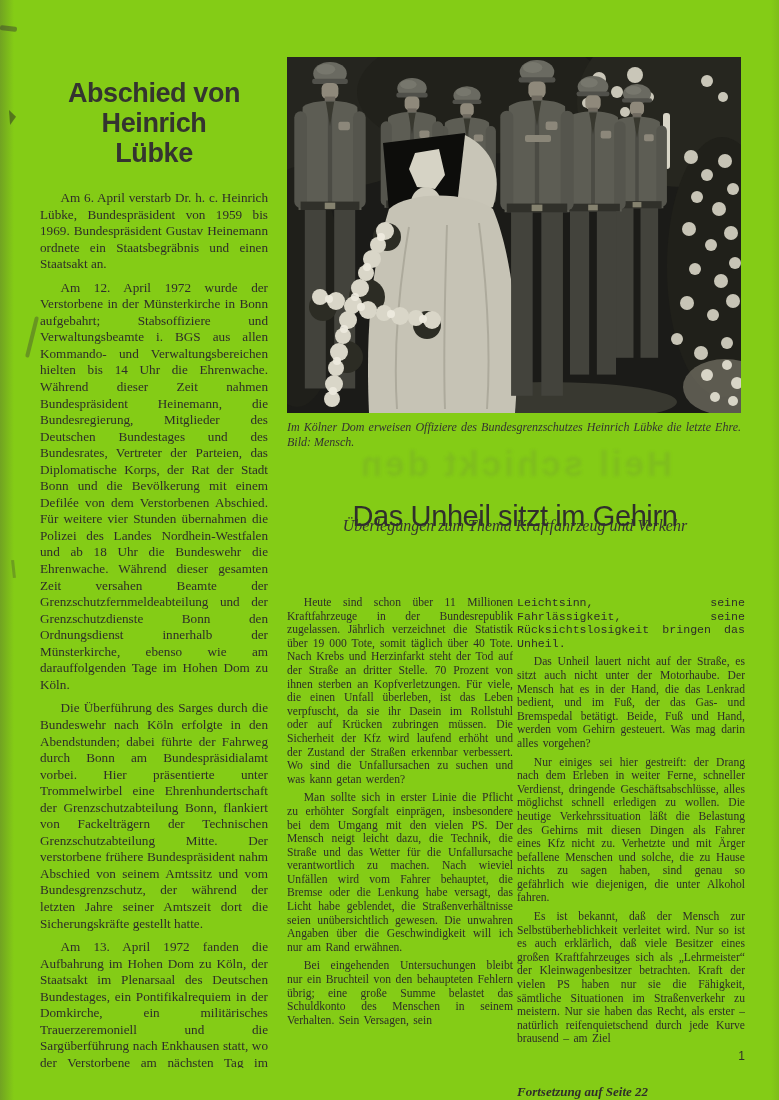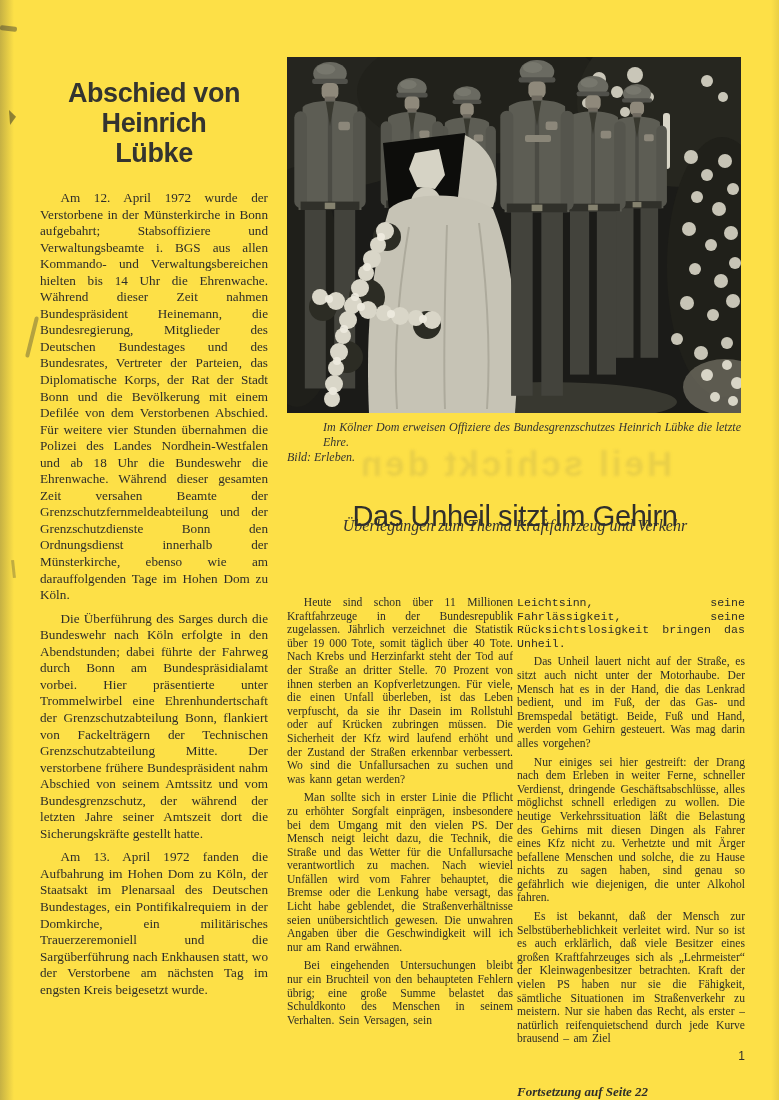--- a/index.html
+++ b/index.html
@@ -1,18 +1,18 @@
 <!DOCTYPE html>
 <html lang="de"><head>
 <meta charset="utf-8">
 <style>
   html,body{margin:0;padding:0;background:#888;}
   .page{
     position:relative;width:779px;height:1100px;margin:0 auto;
-    background:#fde047;overflow:hidden;
+    background:#84cc16;overflow:hidden;
     font-family:"Liberation Serif","DejaVu Serif",serif;color:#2f2e2a;
   }
   
   .edge-shadow{position:absolute;left:0;top:0;width:14px;height:1100px;
     background:linear-gradient(to right,rgba(70,68,60,.30),rgba(70,68,60,0));}
   .edge-shadow-r{position:absolute;right:0;top:0;width:8px;height:1100px;
     background:linear-gradient(to left,rgba(70,68,60,.10),rgba(70,68,60,0));}
   .mark1{position:absolute;left:0;top:26px;width:17px;height:5px;
     background:rgba(55,55,48,.45);transform:rotate(7deg);border-radius:2px;}
   .mark2{position:absolute;left:9px;top:110px;width:7px;height:15px;
@@ -35,21 +35,21 @@
     text-indent:1.55em;hyphens:auto;color:#2e2d29;
   }
 
   
   .photo{position:absolute;left:287px;top:57px;width:454px;height:356px;background:#1c1c19;}
   .photo svg{display:block;width:454px;height:356px;}
 
   
   .caption{position:absolute;left:287px;top:420px;width:454px;
     font-style:italic;font-size:12px;line-height:15px;color:#343330;}
-  .caption .l1{text-align:justify;text-align-last:justify;margin-left:36px;}
+  .caption .l1{text-align:justify;text-align-last:justify;}
   .caption .l2{text-align:left;}
 
   
   .ghost{position:absolute;left:295px;top:444px;width:440px;height:40px;
     text-align:center;transform:scaleX(-1);
     font-family:"Liberation Sans","DejaVu Sans",sans-serif;font-weight:700;
     font-size:35px;letter-spacing:3px;color:rgba(92,90,80,.12);filter:blur(1.4px);
     user-select:none;}
 
   
@@ -89,20 +89,21 @@
   <div class="mark3"></div>
   <div class="mark4"></div>
 
   <h1 class="a1-title">
     <span>Abschied von</span>
     <span>Heinrich</span>
     <span>Lübke</span>
   </h1>
 
   <div class="a1-body">
+    <p>Am 6. April verstarb Dr. h. c. Heinrich Lübke, Bundespräsident von 1959 bis 1969. Bundespräsident Gustav Heinemann ordnete ein Staatsbegräbnis und einen Staatsakt an.</p>
     <p>Am 12. April 1972 wurde der Verstorbene in der Münsterkirche in Bonn aufgebahrt; Stabsoffiziere und Verwaltungsbeamte i. BGS aus allen Kommando- und Verwaltungsbereichen hielten bis 14 Uhr die Ehrenwache. Während dieser Zeit nahmen Bundespräsident Heinemann, die Bundesregierung, Mitglieder des Deutschen Bundestages und des Bundesrates, Vertreter der Parteien, das Diplomatische Korps, der Rat der Stadt Bonn und die Bevölkerung mit einem Defilée von dem Verstorbenen Abschied. Für weitere vier Stunden übernahmen die Polizei des Landes Nordhein-Westfalen und ab 18 Uhr die Bundeswehr die Ehrenwache. Während dieser gesamten Zeit versahen Beamte der Grenzschutzfernmeldeabteilung und der Grenzschutzdienste Bonn den Ordnungsdienst innerhalb der Münsterkirche, ebenso wie am darauffolgenden Tage im Hohen Dom zu Köln.</p>
     <p>Die Überführung des Sarges durch die Bundeswehr nach Köln erfolgte in den Abendstunden; dabei führte der Fahrweg durch Bonn am Bundespräsidialamt vorbei. Hier präsentierte unter Trommelwirbel eine Ehrenhundertschaft der Grenzschutzabteilung Bonn, flankiert von Fackelträgern der Technischen Grenzschutzabteilung Mitte. Der verstorbene frühere Bundespräsident nahm Abschied von seinem Amtssitz und vom Bundesgrenzschutz, der während der letzten Jahre seiner Amtszeit dort die Sicherungskräfte gestellt hatte.</p>
     <p>Am 13. April 1972 fanden die Aufbahrung im Hohen Dom zu Köln, der Staatsakt im Plenarsaal des Deutschen Bundestages, ein Pontifikalrequiem in der Domkirche, ein militärisches Trauerzeremoniell und die Sargüberführung nach Enkhausen statt, wo der Verstorbene am nächsten Tag im engsten Kreis beigesetzt wurde.</p>
 
   </div>
 
   <div class="photo">
     <svg viewBox="0 0 454 356">
       <rect width="454" height="356" fill="#1b1b18"></rect>
 
@@ -232,21 +233,21 @@
           <circle cx="440" cy="308" r="5"></circle>
           <circle cx="450" cy="326" r="6"></circle>
         <circle cx="428" cy="340" r="5"></circle>
           <circle cx="446" cy="344" r="5"></circle>
       </g>
     </svg>
   </div>
 
   <div class="caption">
     <div class="l1">Im Kölner Dom erweisen Offiziere des Bundesgrenzschutzes Heinrich Lübke die letzte Ehre.</div>
-    <div class="l2">Bild: Erleben.</div>
+    <div class="l2">Bild: Mensch.</div>
   </div>
 
   <div class="ghost">Heil schickt den</div>
 
   <h2 class="a2-title">Das Unheil sitzt im Gehirn</h2>
   <div class="a2-subtitle">Überlegungen zum Thema Kraftfahrzeug und Verkehr</div>
 
   <div class="col col1">
     <p>Heute sind schon über 11 Millionen Kraftfahrzeuge in der Bundesrepublik zugelassen. Jährlich verzeichnet die Statistik über 19 000 Tote, somit täglich über 40 Tote. Nach Krebs und Herzinfarkt steht der Tod auf der Straße an dritter Stelle. 70 Prozent von ihnen sterben an Kopfverletzungen. Für viele, die einen Unfall überleben, ist das Leben verpfuscht, da sie ihr Dasein im Rollstuhl oder auf Krücken zubringen müssen. Die Sicherheit der Kfz wird laufend erhöht und der Zustand der Straßen erkennbar verbessert. Wo sind die Unfallursachen zu suchen und was kann getan werden?</p>
     <p>Man sollte sich in erster Linie die Pflicht zu erhöhter Sorgfalt einprägen, insbesondere bei dem Umgang mit den vielen PS. Der Mensch neigt leicht dazu, die Technik, die Straße und das Wetter für die Unfallursache verantwortlich zu machen. Nach wieviel Unfällen wird vom Fahrer behauptet, die Bremse oder die Lenkung habe versagt, das Licht habe geblendet, die Straßenverhältnisse seien unübersichtlich gewesen. Die unwahren Angaben über die Geschwindigkeit will ich nur am Rand erwähnen.</p>

